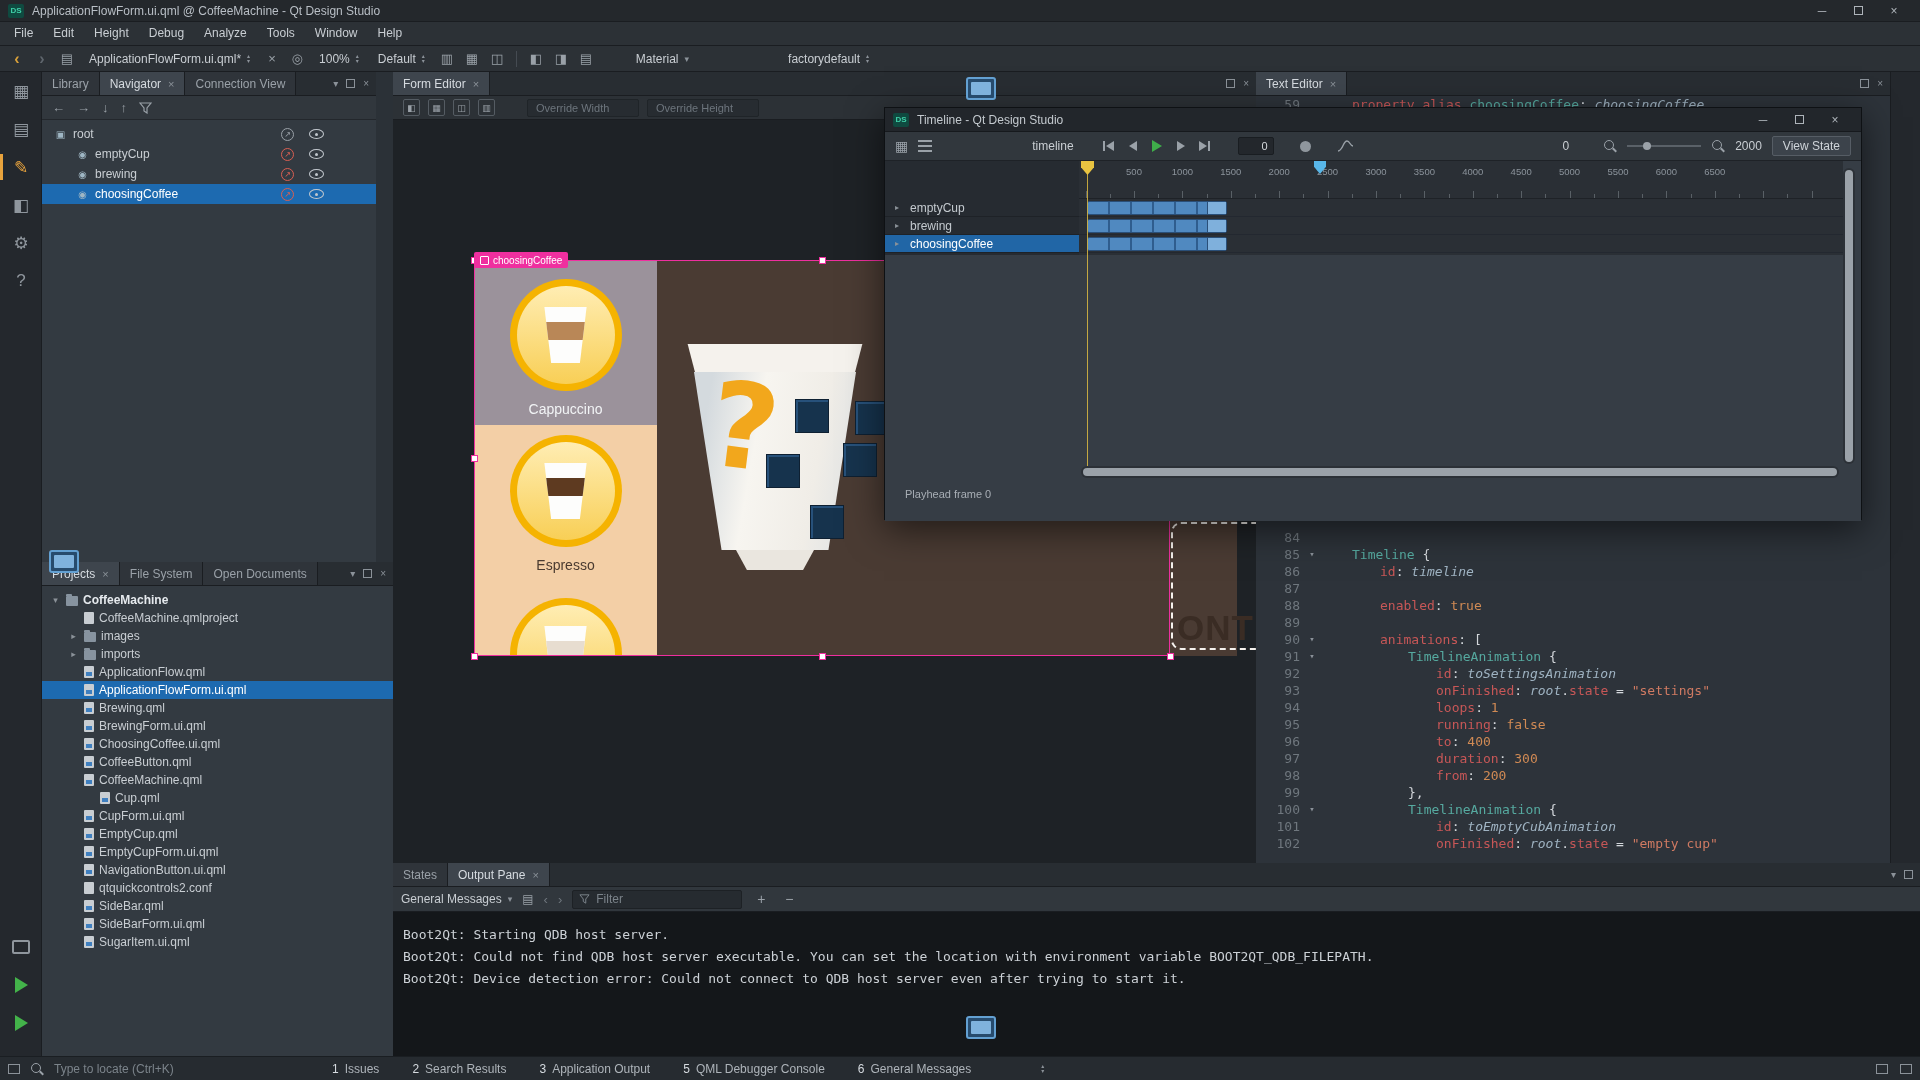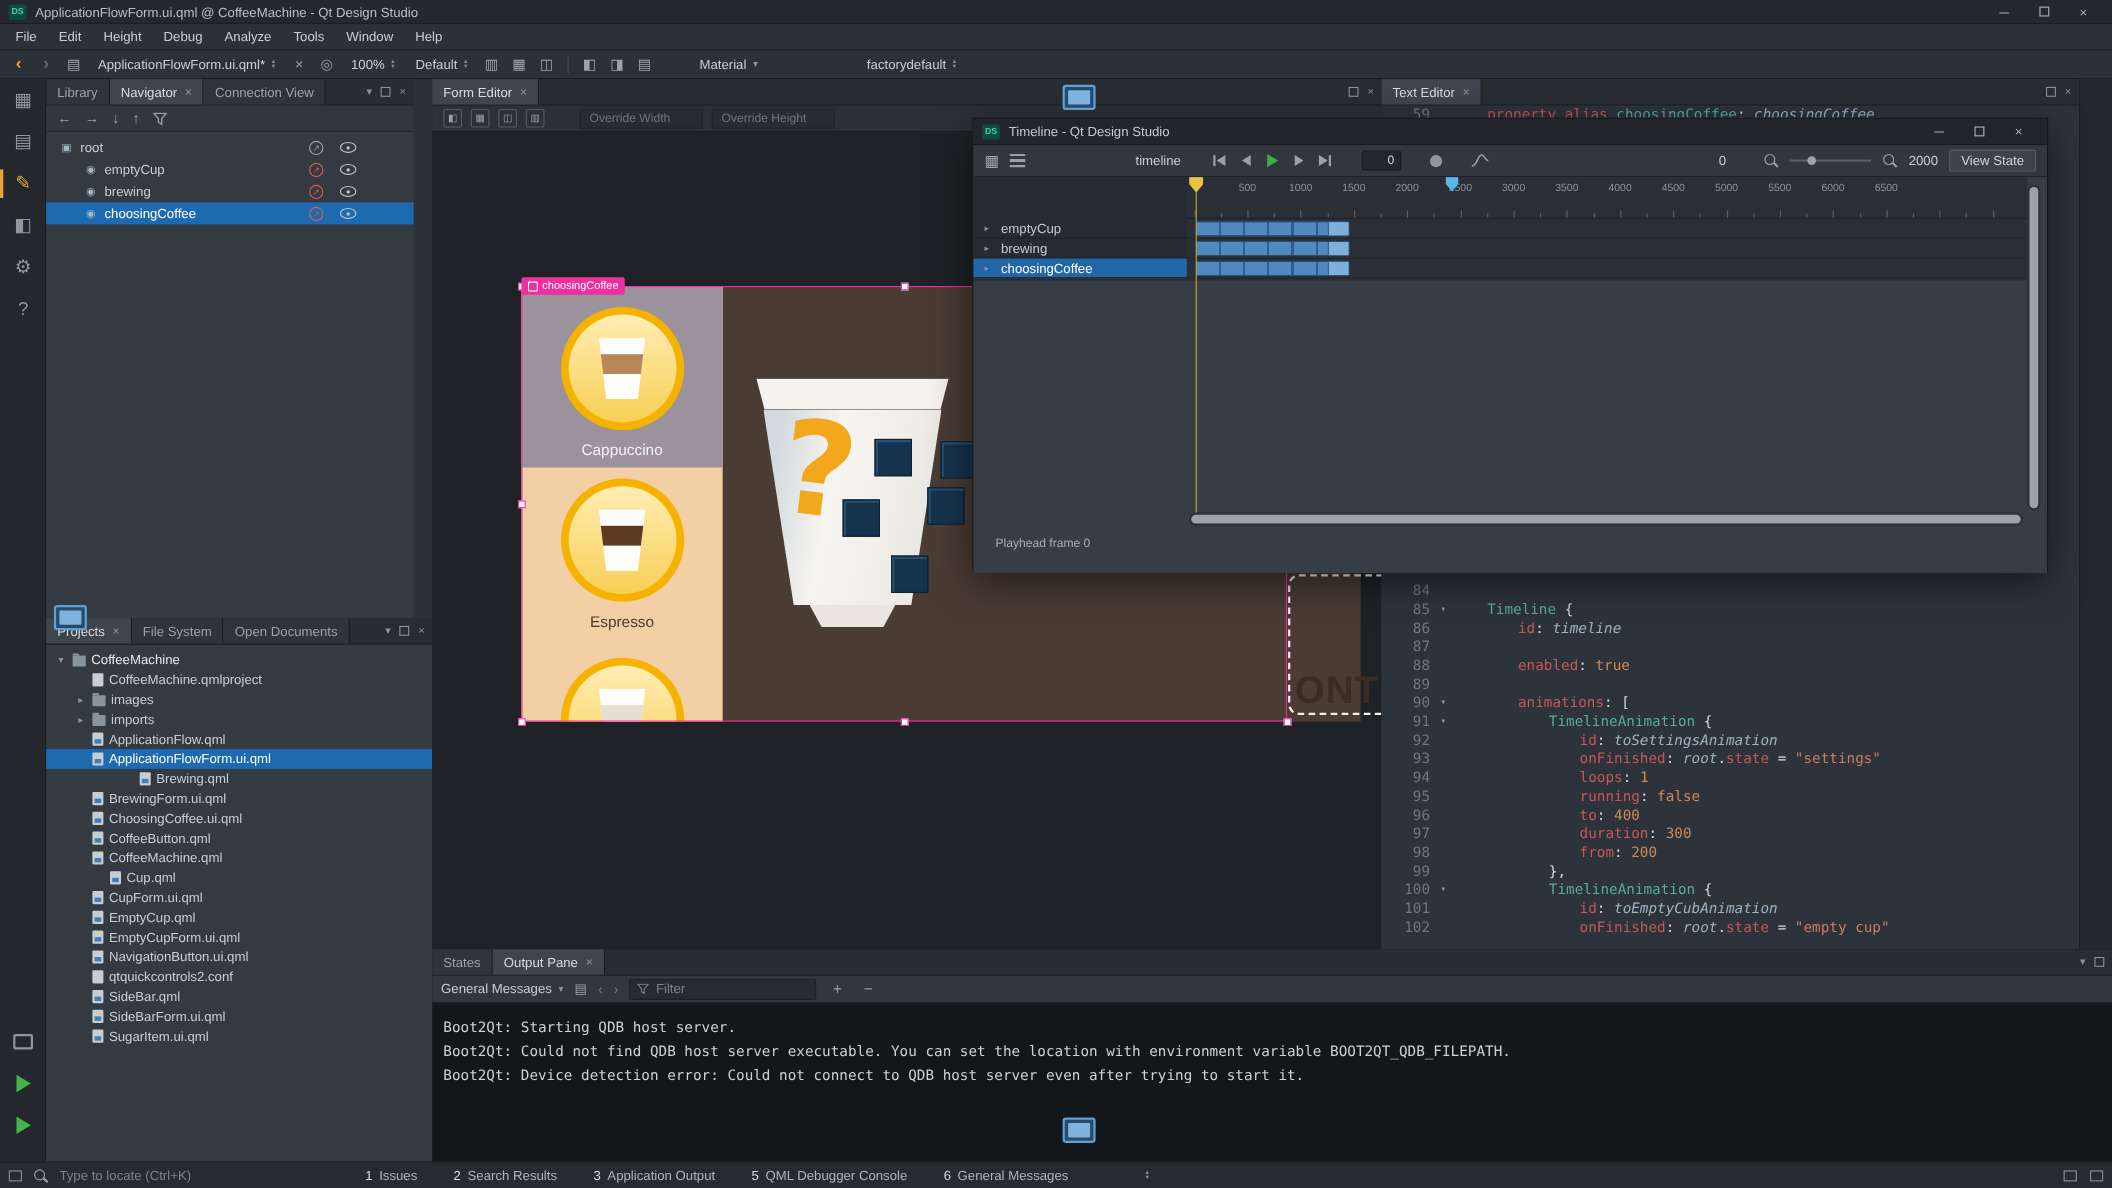--- a/index.html
+++ b/index.html
@@ -59,21 +59,21 @@
     font-size:8px;display:flex;align-items:center;justify-content:center;color:#9aa1a8}
   .export-badge.red{border-color:#d95f52;color:#d95f52}
   .eye{position:absolute;right:52px;width:15px;height:10px;border:1px solid #c2c8ce;border-radius:50%;
     display:flex;align-items:center;justify-content:center}
   .eye::after{content:"";width:3px;height:3px;border-radius:50%;background:#c2c8ce}
 
   #projects-panel{position:absolute;left:42px;top:562px;width:351px;height:494px;background:#333a41}
   #proj-tree{padding-top:5px}
   .proj-row{height:18px;display:flex;align-items:center;gap:5px;font-size:12px;color:#c9ced3}
   .proj-row.selected{background:#1d6ab0;color:#fff}
-  .proj-row.bold .proj-label{font-weight:normal;color:#e6eaee}
+  .proj-row.bold .proj-label{font-weight:bold;color:#e6eaee}
   .tw-arrow{width:11px;color:#8b9299;font-size:9px;text-align:center;flex:none}
   .fi{width:12px;height:12px;position:relative;flex:none}
   .fi-folder{height:10px;margin-top:2px;background:#87939f;border-radius:1px}
   .fi-folder::before{content:"";position:absolute;top:-2px;left:0;width:6px;height:2px;background:#87939f;border-radius:1px 1px 0 0}
   .fi-file{width:10px;height:12px;background:#c8cdd2;border-radius:1px}
   .fi-qml::after{content:"";position:absolute;bottom:2px;left:2px;width:6px;height:4px;background:#3f7fbf}
 
   
   #form-editor{position:absolute;left:393px;top:72px;width:863px;height:791px;background:#20252a}
   .fe-toolbar{height:24px;background:#2c3136;border-bottom:1px solid #1a1d21;display:flex;align-items:center;gap:8px;padding:0 10px}
@@ -398,21 +398,21 @@
         <div class="proj-row" style="padding-left: 26px;">
           <span class="tw-arrow"></span>
           <span class="fi fi-file fi-qml"></span>
           <span class="proj-label">ApplicationFlow.qml</span>
         </div>
         <div class="proj-row selected" style="padding-left: 26px;">
           <span class="tw-arrow"></span>
           <span class="fi fi-file fi-qml"></span>
           <span class="proj-label">ApplicationFlowForm.ui.qml</span>
         </div>
-        <div class="proj-row" style="padding-left: 26px; margin-left: 43px;">
+        <div class="proj-row" style="padding-left: 26px;">
           <span class="tw-arrow"></span>
           <span class="fi fi-file fi-qml"></span>
           <span class="proj-label">Brewing.qml</span>
         </div>
         <div class="proj-row" style="padding-left: 26px;">
           <span class="tw-arrow"></span>
           <span class="fi fi-file fi-qml"></span>
           <span class="proj-label">BrewingForm.ui.qml</span>
         </div>
         <div class="proj-row" style="padding-left: 26px;">

